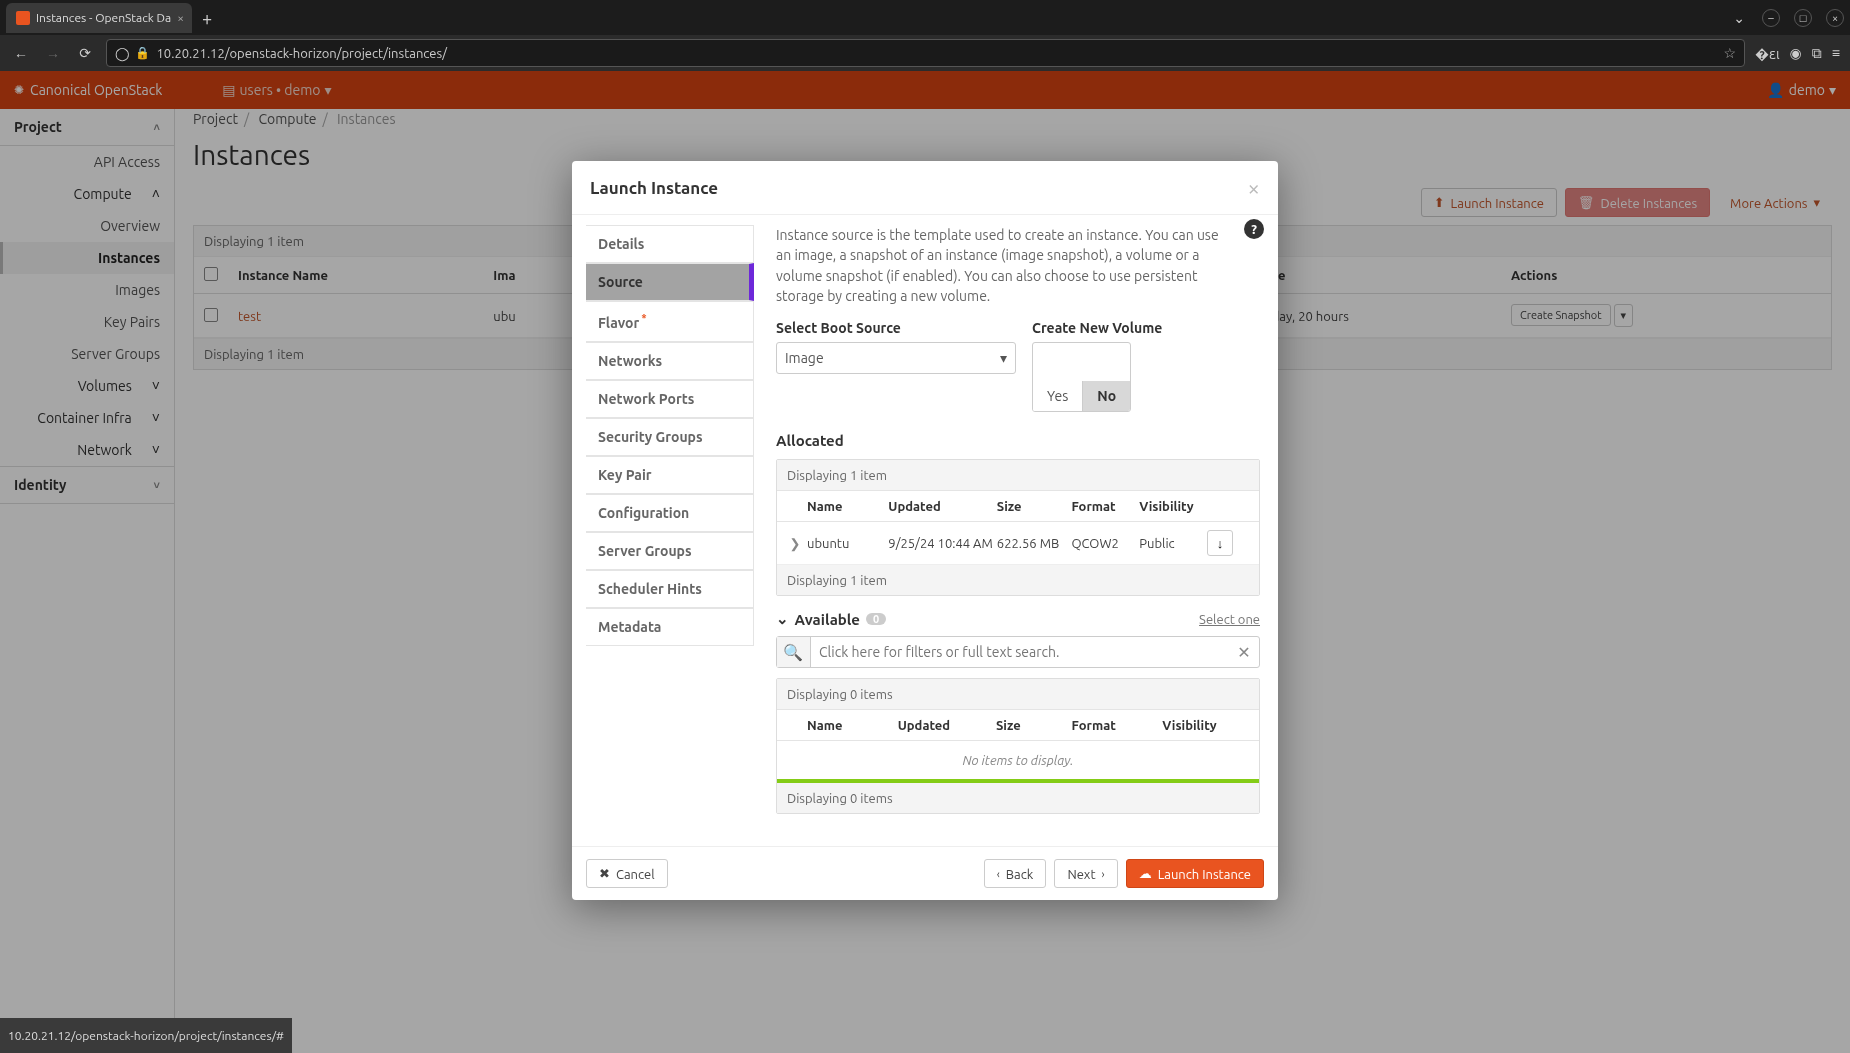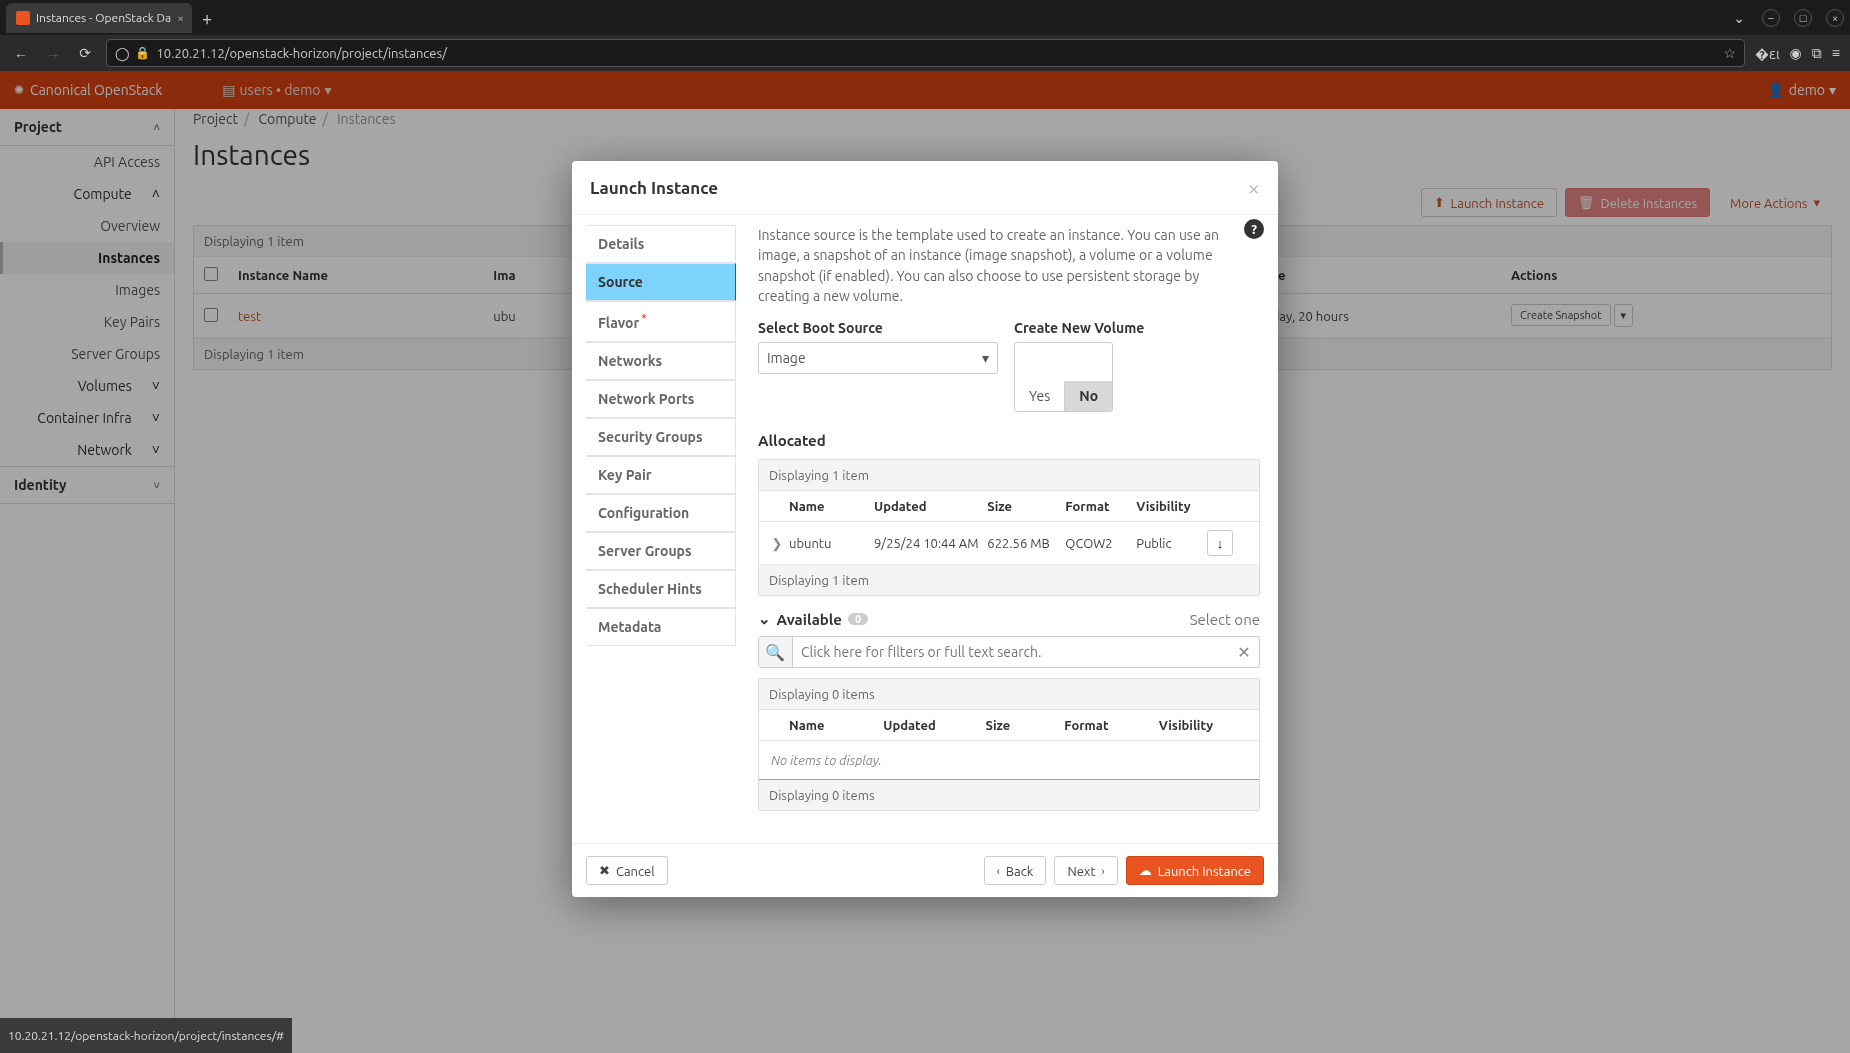--- a/index.html
+++ b/index.html
@@ -68,24 +68,24 @@
 
 .scrim            { position: absolute; inset: 0; background: rgba(0,0,0,.35); }
 
 
 .modal            { position: absolute; top: 90px; left: 50%; transform: translateX(-50%); width: 706px; background: #fff; border-radius: 4px; box-shadow: 0 8px 40px rgba(0,0,0,.4); display: flex; flex-direction: column; }
 .modal-head       { display: flex; align-items: center; padding: 14px 18px; border-bottom: 1px solid #eee; }
 .modal-head h3    { font-size: 17px; font-weight: 700; color: #333; }
 .modal-head .x    { margin-left: auto; color: #bbb; font-size: 22px; cursor: pointer; }
 
 .modal-body       { display: flex; padding: 0 0 18px 0; }
-.wiz-side         { width: 164px; padding: 10px 0 10px 14px; }
+.wiz-side         { width: 182px; padding: 10px 0 10px 14px; }
 .wiz-step         { padding: 10px 12px; font-size: 14px; font-weight: 700; color: #666; border-top: 1px solid #e4e4e4; border-right: 1px solid #e4e4e4; border-bottom: 1px solid #e4e4e4; cursor: pointer; background:#fff; }
 .wiz-step:first-child { border-top: 1px solid #e4e4e4; }
-.wiz-step.active  { background: #7dd3fc; color: #333; border-right: 1px solid #6d28d9; }
+.wiz-step.active  { background: #a3a3a3; color: #333; border-right: 5px solid #6d28d9; }
 .wiz-step .req    { color: #e95420; font-size: 11px; vertical-align: super; margin-left: 2px; }
 
 .wiz-main         { flex: 1; padding: 10px 18px 0 22px; position: relative; }
 .help-ic          { position: absolute; top: 4px; right: 14px; width: 20px; height: 20px; border-radius: 50%; background: #333; color: #fff; display: flex; align-items: center; justify-content: center; font-size: 13px; font-weight: 700; cursor: pointer; }
 .desc             { font-size: 14px; color: #666; line-height: 1.45; margin-bottom: 14px; padding-right: 30px; }
 
 .two-col          { display: flex; gap: 16px; margin-bottom: 20px; }
 .field label      { font-size: 14px; font-weight: 700; color: #333; display: block; margin-bottom: 6px; }
 .select           { width: 240px; height: 32px; border: 1px solid #ccc; border-radius: 3px; display: flex; align-items: center; padding: 0 8px; font-size: 14px; color: #555; cursor: pointer; justify-content: space-between; }
 .toggle           { display: inline-flex; border: 1px solid #ccc; border-radius: 3px; overflow: hidden; }
@@ -95,27 +95,27 @@
 
 .sec-title        { font-size: 15px; font-weight: 700; margin: 8px 0 10px; color:#333; }
 
 .mini-table       { border: 1px solid #ddd; border-radius: 2px; margin-bottom: 14px; }
 .mt-info          { padding: 8px 10px; font-size: 13px; color: #666; background: #f4f4f4; border-bottom: 1px solid #e4e4e4; }
 .mt-head, .mt-row { display: grid; grid-template-columns: 24px 1.2fr 1.6fr 1.1fr 1fr 1fr 46px; align-items: center; padding: 8px 6px; font-size: 13px; }
 .mt-head          { font-weight: 700; color: #333; border-bottom: 1px solid #e4e4e4; background:#fff; }
 .mt-row           { border-bottom: 1px solid #eee; color:#444; background:#fff; }
 .mt-row .exp      { color: #888; cursor: pointer; text-align: center; }
 .mt-row .act button{ width: 26px; height: 26px; border: 1px solid #ccc; background: #fff; border-radius: 3px; cursor: pointer; font-size: 13px; }
-.mt-empty         { padding: 12px; color: #888; font-style: italic; font-size: 13px; background:#fff; border-bottom:1px solid #84cc16; }
+.mt-empty         { padding: 12px; text-align: center; color: #888; font-style: italic; font-size: 13px; background:#fff; border-bottom:4px solid #84cc16; }
 .mt-foot          { padding: 8px 10px; font-size: 13px; color: #666; background: #f4f4f4; }
 
 .avail-head       { display: flex; align-items: center; justify-content: space-between; margin: 4px 0 8px; }
 .avail-head .l    { display: flex; align-items: center; gap: 6px; font-size: 15px; font-weight: 700; cursor: pointer; color:#333; }
 .avail-head .badge{ background: #ccc; color: #fff; border-radius: 10px; padding: 0 7px; font-size: 11px; font-weight: 700; }
-.avail-head .r    { font-size: 15px; color: #777; }
+.avail-head .r    { font-size: 13px; color: #777; text-decoration: underline; }
 
 .searchbar        { display: flex; border: 1px solid #ccc; border-radius: 3px; height: 32px; margin-bottom: 10px; }
 .searchbar .ic    { width: 34px; display: flex; align-items: center; justify-content: center; color: #777; border-right: 1px solid #ccc; background:#f4f4f4; }
 .searchbar input  { flex: 1; border: none; outline: none; padding: 0 8px; font-size: 14px; color: #555; background:transparent; }
 .searchbar .clr   { width: 30px; display: flex; align-items: center; justify-content: center; color: #888; cursor: pointer; }
 
 .modal-foot       { border-top: 1px solid #eee; padding: 12px 14px; display: flex; gap: 8px; }
 .modal-foot .spacer{ flex: 1; }
 .btn.primary      { background: #e95420; color: #fff; border-color: #cf4616; }
 .btn .chev        { font-size: 11px; }

